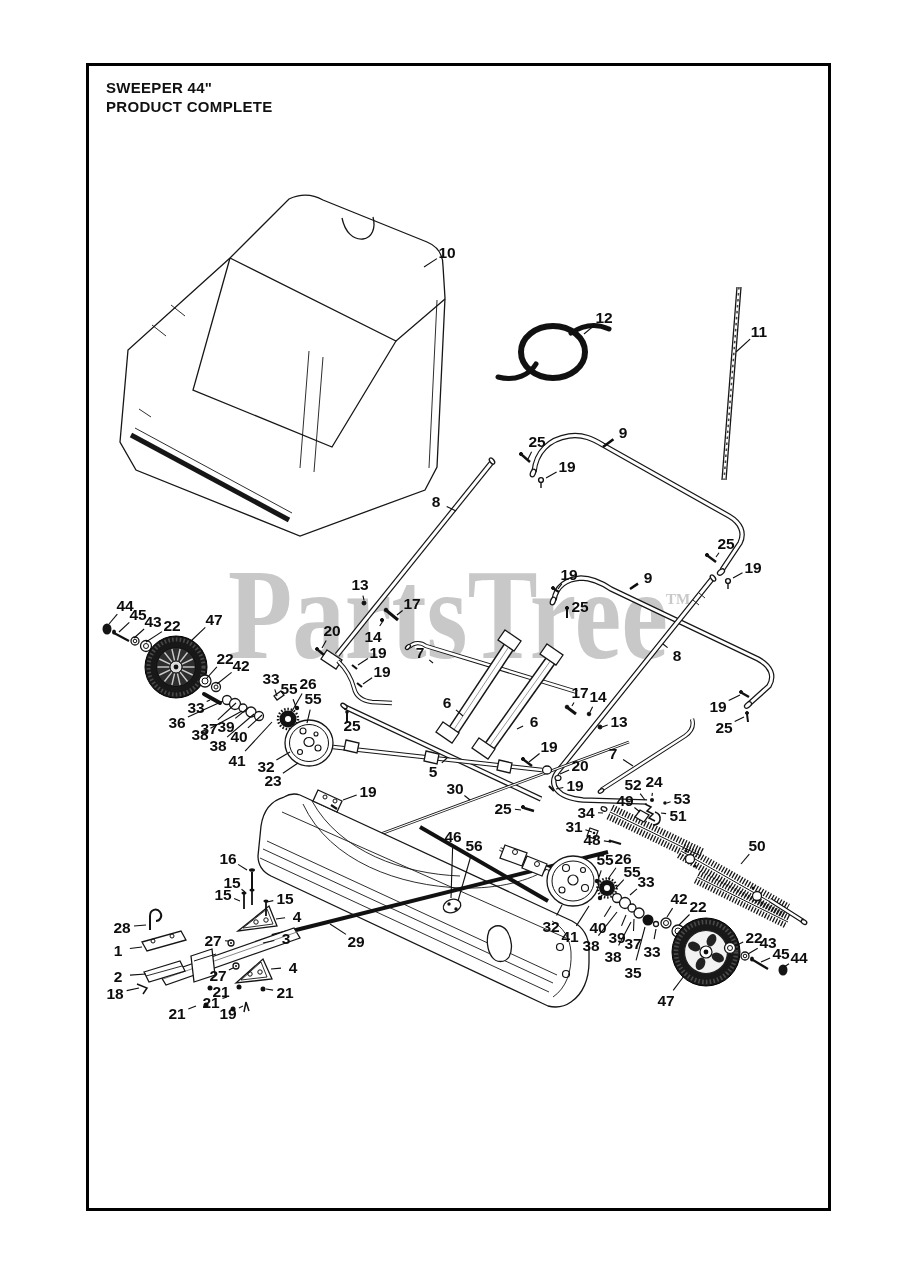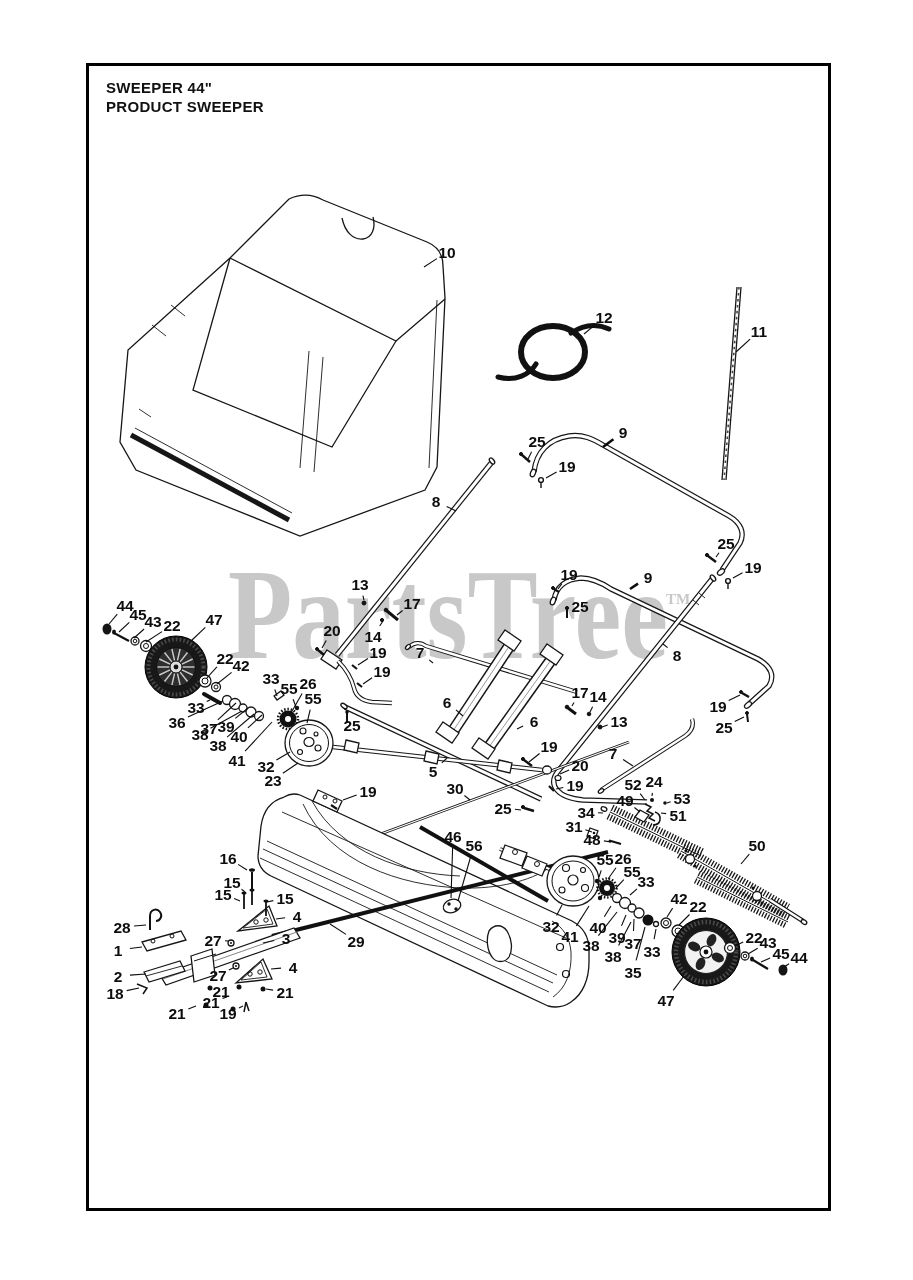--- a/index.html
+++ b/index.html
@@ -21,21 +21,21 @@
   .lbl{font-family:"Liberation Sans",sans-serif;font-weight:bold;font-size:15.5px;fill:#0d0d0d;}
   .leader{stroke:#0d0d0d;fill:none;}
 </style>
 </head>
 <body>
 
 <div class="border-frame"></div>
 
 <div class="title-block">
   <div>SWEEPER 44"</div>
-  <div>PRODUCT SWEEPER</div>
+  <div>PRODUCT COMPLETE</div>
 </div>
 
 <svg id="art" width="913" height="1280" viewBox="0 0 913 1280">
   <defs>
     <path id="t9a" d="M534,472 C536,452 549,439 569,436 C583,434 593,439 603,445 L729,516 C741,523 745,533 740,543 L722,570"></path>
     <path id="t9b" d="M554,600 C556,586 567,579 581,578 C593,578 602,583 611,589 L758,659 C771,666 775,676 769,686 L749,704"></path>
     <path id="t8a" d="M492,462 L337,655"></path>
     <path id="t8b" d="M712,579 L559,770 C553,777 552,784 557,790 C562,796 572,799 583,800 L647,802"></path>
     <path id="t7a" d="M409,647 C414,642 421,642 426,646 L577,692"></path>
     <path id="t7b" d="M601,790 L685,736 C692,731 694,725 692,719"></path>

